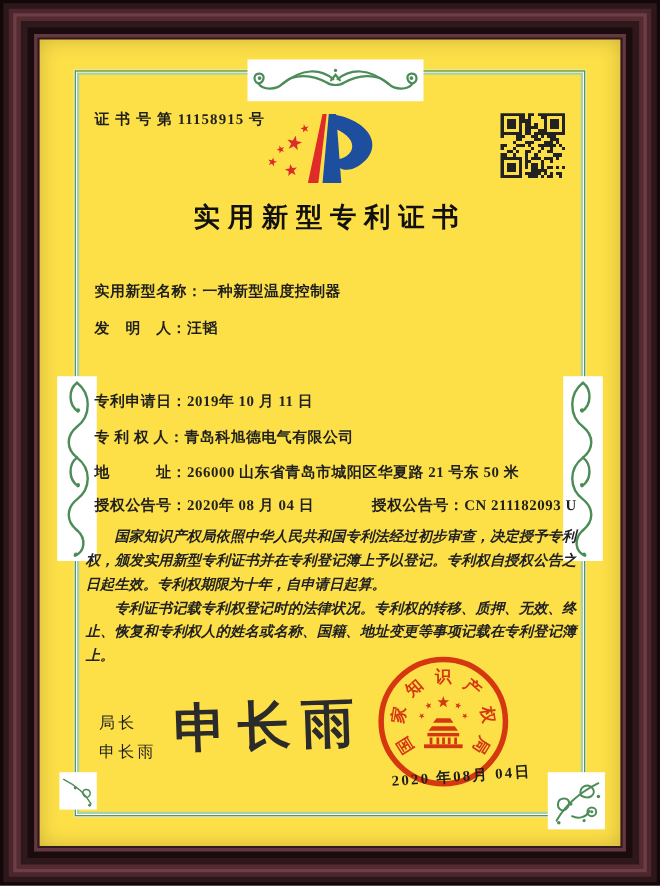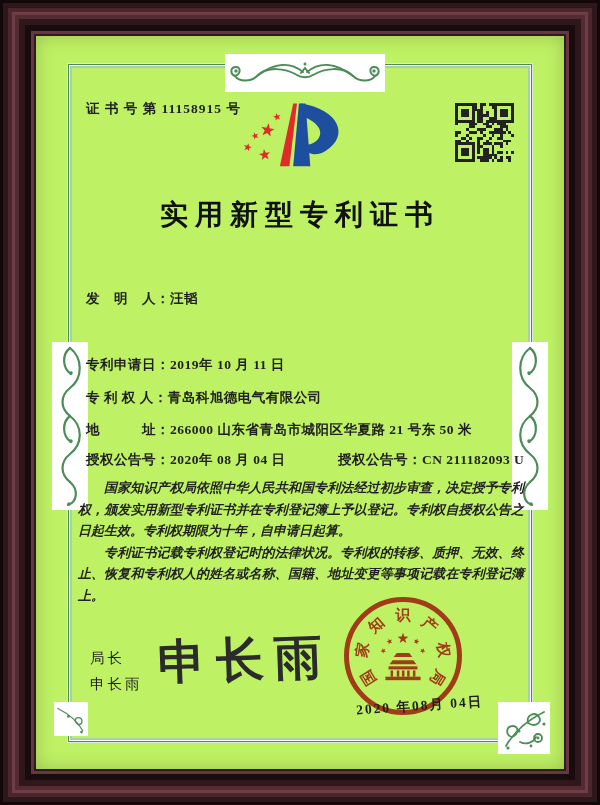--- a/index.html
+++ b/index.html
@@ -1,16 +1,16 @@
 <!DOCTYPE html>
 <html><head>
 <meta charset="utf-8">
 <style>
   html,body{margin:0;padding:0;background:#888;}
-  .stage{position:relative;width:600px;height:805px;background:#bef264;overflow:hidden;
+  .stage{position:relative;width:600px;height:805px;background:#fde047;overflow:hidden;
          font-family:"Liberation Serif","DejaVu Serif",serif;color:#1f1f1f;}
   
   .frame{position:absolute;inset:0;z-index:10;pointer-events:none;
     box-shadow:
       inset 0 0 0 3px #120809,
       inset 0 0 0 8px #2e171b,
       inset 0 0 0 12px #4b272d,
       inset 0 0 0 15px #6d3e45,
       inset 0 0 0 19px #532b31,
       inset 0 0 0 25px #2f181c,
@@ -21,22 +21,22 @@
   
   .cert-border{position:absolute;left:68px;top:64px;width:462px;height:676px;z-index:1;
       border:1.5px solid #4c8c57;
       box-shadow: inset 0 0 0 1px #ffffff, inset 0 0 0 3px #a5d2ab, 0 0 0 1px #d9ecdb;}
   .orn{position:absolute;z-index:2;background:#fff;}
   
   .abs{position:absolute;z-index:3;}
   .cert-no{left:86px;top:100px;font-size:13.5px;font-weight:600;letter-spacing:1px;}
   .logo{left:50%;top:95px;width:114px;height:78px;margin-left:-60px;}
   .qr{left:455px;top:103px;width:59px;height:59px;}
-  .title{left:0;right:0;top:181px;text-align:center;font-size:28px;font-weight:700;
-         letter-spacing:7px;color:#111;margin-top:15px;}
+  .title{left:0;right:0;top:181px;text-align:center;font-size:24px;font-weight:700;
+         letter-spacing:7px;color:#111;}
   .field{left:86px;font-size:13.5px;font-weight:600;letter-spacing:.5px;white-space:nowrap;}
   .grant2{position:absolute;left:224px;top:0;white-space:nowrap;margin-left:28px;}
   .bodytext{left:78px;top:477px;width:446px;font-size:13px;line-height:21.5px;
             text-align:justify;font-weight:700;font-style:italic;color:#222;}
   .bodytext p{margin:0;text-indent:2em;}
   .officer{left:90px;top:645px;font-size:14.5px;font-weight:400;letter-spacing:3px;line-height:26px;}
   .sig{left:158px;top:628px;font-size:48px;font-weight:600;letter-spacing:10px;color:#2b2b2b;
        transform:rotate(-2deg);z-index:3;}
   
   .seal{left:344px;top:597px;width:118px;height:118px;z-index:3;opacity:.93;mix-blend-mode:multiply;}
@@ -376,20 +376,23 @@
         <rect x="10" y="20" width="1" height="1"></rect>
         <rect x="11" y="20" width="1" height="1"></rect>
         <rect x="13" y="20" width="1" height="1"></rect>
         <rect x="15" y="20" width="1" height="1"></rect>
         <rect x="16" y="20" width="1" height="1"></rect>
         <rect x="19" y="20" width="1" height="1"></rect>
       </svg></div>
 
   <div class="abs title">实用新型专利证书</div>
 
+  <div class="abs field" style="top:256px">
+    <span>实用新型名称：</span><span>一种新型温度控制器</span>
+  </div>
   <div class="abs field" style="top:290px">
     <span>发　明　人：</span><span>汪韬</span>
   </div>
   <div class="abs field" style="top:356px">
     <span>专利申请日：</span><span>2019年 10 月 11 日</span>
   </div>
   <div class="abs field" style="top:389px">
     <span>专 利 权 人：</span><span>青岛科旭德电气有限公司</span>
   </div>
   <div class="abs field" style="top:421px">

